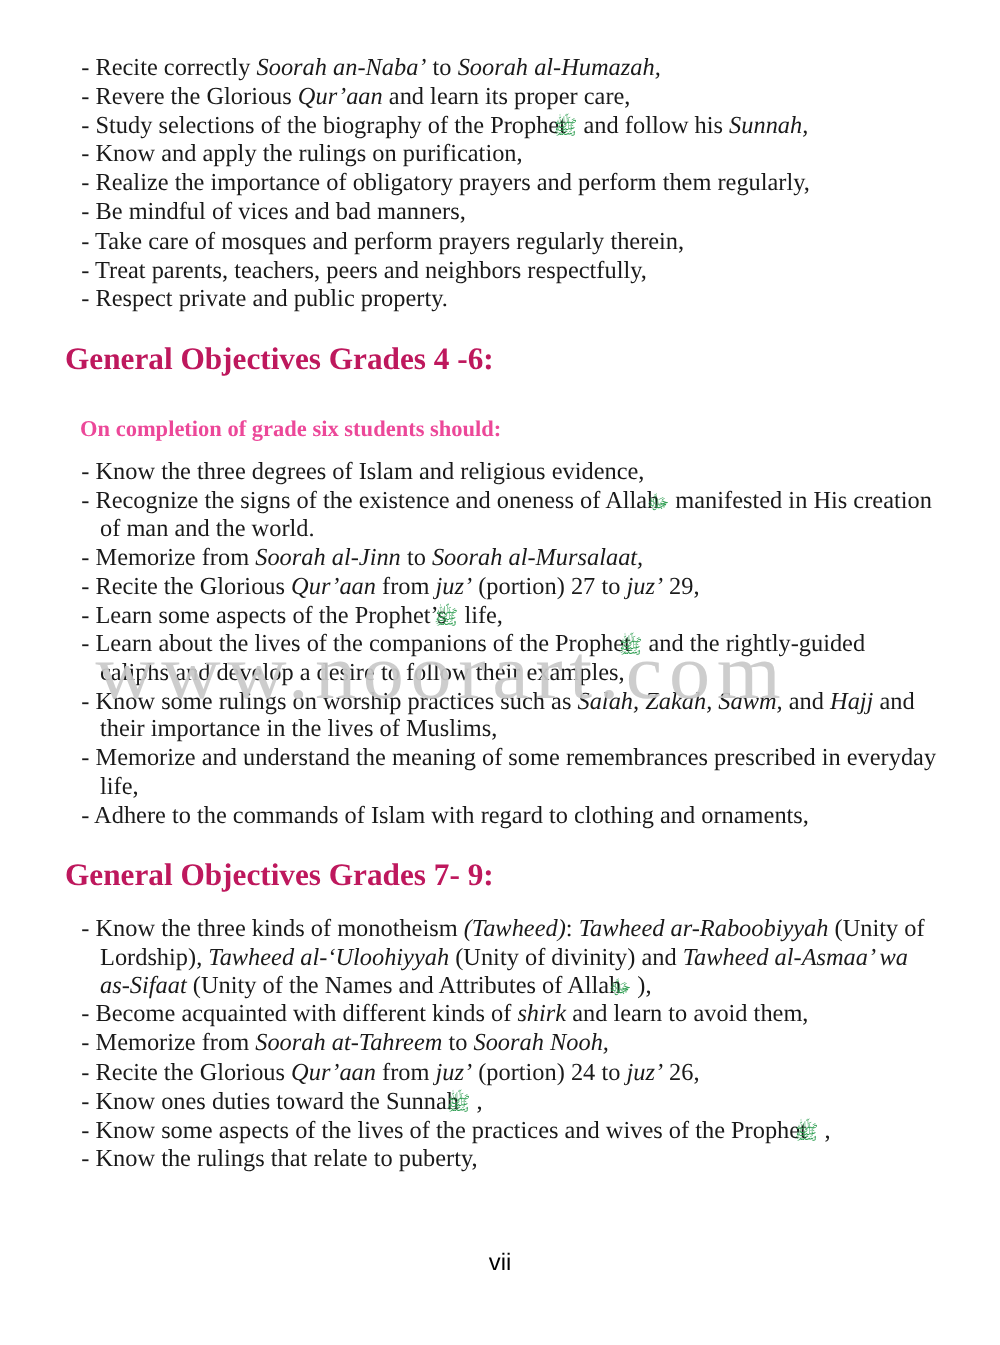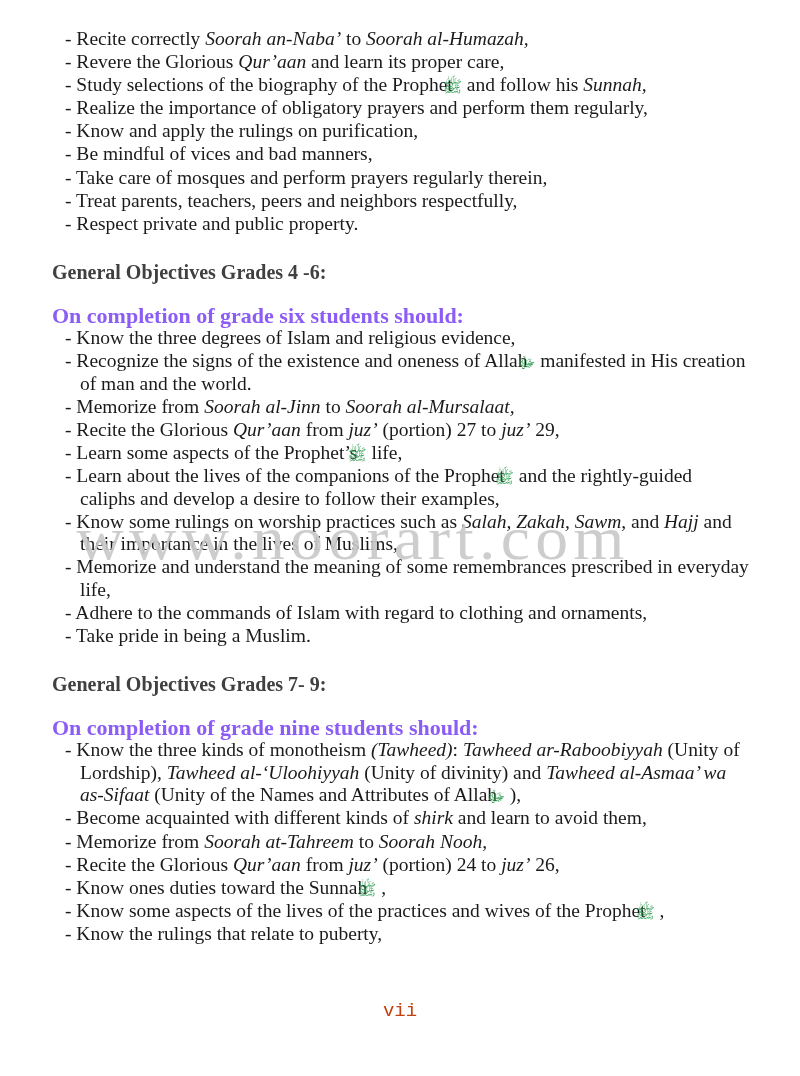--- a/index.html
+++ b/index.html
@@ -15,21 +15,21 @@
     font-family: "Liberation Serif", "DejaVu Serif", serif;
     color: #1a1a1a;
   }
 
   .page {
     position: absolute;
     top: 0; left: 0;
     width: 800px;
     height: 1076px;
     box-sizing: border-box;
-    padding: 28px 50px 0 52px;
+    padding: 44px 50px 0 52px;
   }
 
   
   .watermark {
     position: absolute;
     left: 0;
     top: 506px;
     width: 706px;
     height: 64px;
     display: flex;
@@ -68,33 +68,33 @@
     margin: 0 0 0.5px 0;
     text-indent: -15px;
     white-space: normal;
   }
   .bullet.hang {
     text-indent: -15px;
     padding-left: 28px;
   }
 
   .section-heading {
-    color: #404040;
+    color: #be185d;
     font-weight: bold;
-    font-size: 20px;
+    font-size: 25px;
     line-height: 24px;
     margin: 0;
   }
 
   .sub-heading {
     font-weight: bold;
-    font-size: 22px;
+    font-size: 18px;
     line-height: 23px;
-    margin: 0;
-    color: #8b5cf6;
+    margin: 12px;
+    color: #ec4899;
   }
 
   .spacer-lg { height: 24px; }
   .spacer-md { height: 20px; }
 
   i, .it { font-style: italic; }
 
   .honorific {
     color: #2f9e52;
     font-size: 16px;
@@ -105,38 +105,38 @@
     letter-spacing: 0;
   }
 
   
   .page-number {
     position: absolute;
     left: 0;
     top: 1000px;
     width: 800px;
     text-align: center;
-    font-family: Liberation Mono, monospace;
+    font-family: Liberation Sans, sans-serif;
     font-size: 19px;
-    color: #c2410c;
+    color: #000000;
   }
 </style>
 </head>
 <body>
 
 <div class="page">
 
   <div class="content">
 
     <ul class="bullet-list">
         <li class="bullet hang"><span>- Recite correctly </span><span class="it">Soorah an-Naba’</span><span> to </span><span class="it">Soorah al-Humazah,</span></li>
         <li class="bullet hang"><span>- Revere the Glorious </span><span class="it">Qur’aan</span><span> and learn its proper care,</span></li>
         <li class="bullet hang"><span>- Study selections of the biography of the Prophet </span><span class="honorific">ﷺ</span><span> and follow his </span><span class="it">Sunnah,</span></li>
+        <li class="bullet hang"><span>- Know and apply the rulings on purification,</span></li>
         <li class="bullet hang"><span>- Realize the importance of obligatory prayers and perform them regularly,</span></li>
-        <li class="bullet hang"><span>- Know and apply the rulings on purification,</span></li>
         <li class="bullet hang"><span>- Be mindful of vices and bad manners,</span></li>
         <li class="bullet hang"><span>- Take care of mosques and perform prayers regularly therein,</span></li>
         <li class="bullet hang"><span>- Treat parents, teachers, peers and neighbors respectfully,</span></li>
         <li class="bullet hang"><span>- Respect private and public property.</span></li>
       </ul>
 
     <div class="spacer-lg"></div>
 
     <h2 class="section-heading">General Objectives Grades 4 -6:</h2>
 
@@ -147,30 +147,28 @@
     <ul class="bullet-list">
         <li class="bullet hang"><span>- Know the three degrees of Islam and religious evidence,</span></li>
         <li class="bullet hang"><span>- Recognize the signs of the existence and oneness of Allah </span><span class="honorific">ﷻ</span><span> manifested in His creation of man and the world.</span></li>
         <li class="bullet hang"><span>- Memorize from </span><span class="it">Soorah al-Jinn</span><span> to </span><span class="it">Soorah al-Mursalaat,</span></li>
         <li class="bullet hang"><span>- Recite the Glorious </span><span class="it">Qur’aan</span><span> from </span><span class="it">juz’</span><span> (portion) 27 to </span><span class="it">juz’</span><span> 29,</span></li>
         <li class="bullet hang"><span>- Learn some aspects of the Prophet’s </span><span class="honorific">ﷺ</span><span> life,</span></li>
         <li class="bullet hang"><span>- Learn about the lives of the companions of the Prophet </span><span class="honorific">ﷺ</span><span> and the rightly-guided caliphs and develop a desire to follow their examples,</span></li>
         <li class="bullet hang"><span>- Know some rulings on worship practices such as </span><span class="it">Salah, Zakah, Sawm,</span><span> and </span><span class="it">Hajj</span><span> and their importance in the lives of Muslims,</span></li>
         <li class="bullet hang"><span>- Memorize and understand the meaning of some remembrances prescribed in everyday life,</span></li>
         <li class="bullet hang"><span>- Adhere to the commands of Islam with regard to clothing and ornaments,</span></li>
-        <li class="bullet hang"><span>- Take pride in being a Muslim.</span></li>
       </ul>
 
     <div class="spacer-lg"></div>
 
     <h2 class="section-heading">General Objectives Grades 7- 9:</h2>
 
     <div class="spacer-md"></div>
 
-    <p class="sub-heading">On completion of grade nine students should:</p>
 
     <ul class="bullet-list">
         <li class="bullet hang"><span>- Know the three kinds of monotheism </span><span class="it">(Tawheed)</span><span>: </span><span class="it">Tawheed ar-Raboobiyyah</span><span> (Unity of Lordship), </span><span class="it">Tawheed al-‘Uloohiyyah</span><span> (Unity of divinity) and </span><span class="it">Tawheed al-Asmaa’ wa as-Sifaat</span><span> (Unity of the Names and Attributes of Allah </span><span class="honorific">ﷻ</span><span> ),</span></li>
         <li class="bullet hang"><span>- Become acquainted with different kinds of </span><span class="it">shirk</span><span> and learn to avoid them,</span></li>
         <li class="bullet hang"><span>- Memorize from </span><span class="it">Soorah at-Tahreem</span><span> to </span><span class="it">Soorah Nooh,</span></li>
         <li class="bullet hang"><span>- Recite the Glorious </span><span class="it">Qur’aan</span><span> from </span><span class="it">juz’</span><span> (portion) 24 to </span><span class="it">juz’</span><span> 26,</span></li>
         <li class="bullet hang"><span>-  Know ones duties toward the Sunnah </span><span class="honorific">ﷺ</span><span> ,</span></li>
         <li class="bullet hang"><span>- Know some aspects of the lives of the practices and wives of the Prophet </span><span class="honorific">ﷺ</span><span> ,</span></li>
         <li class="bullet hang"><span>- Know the rulings that relate to puberty,</span></li>
       </ul>

